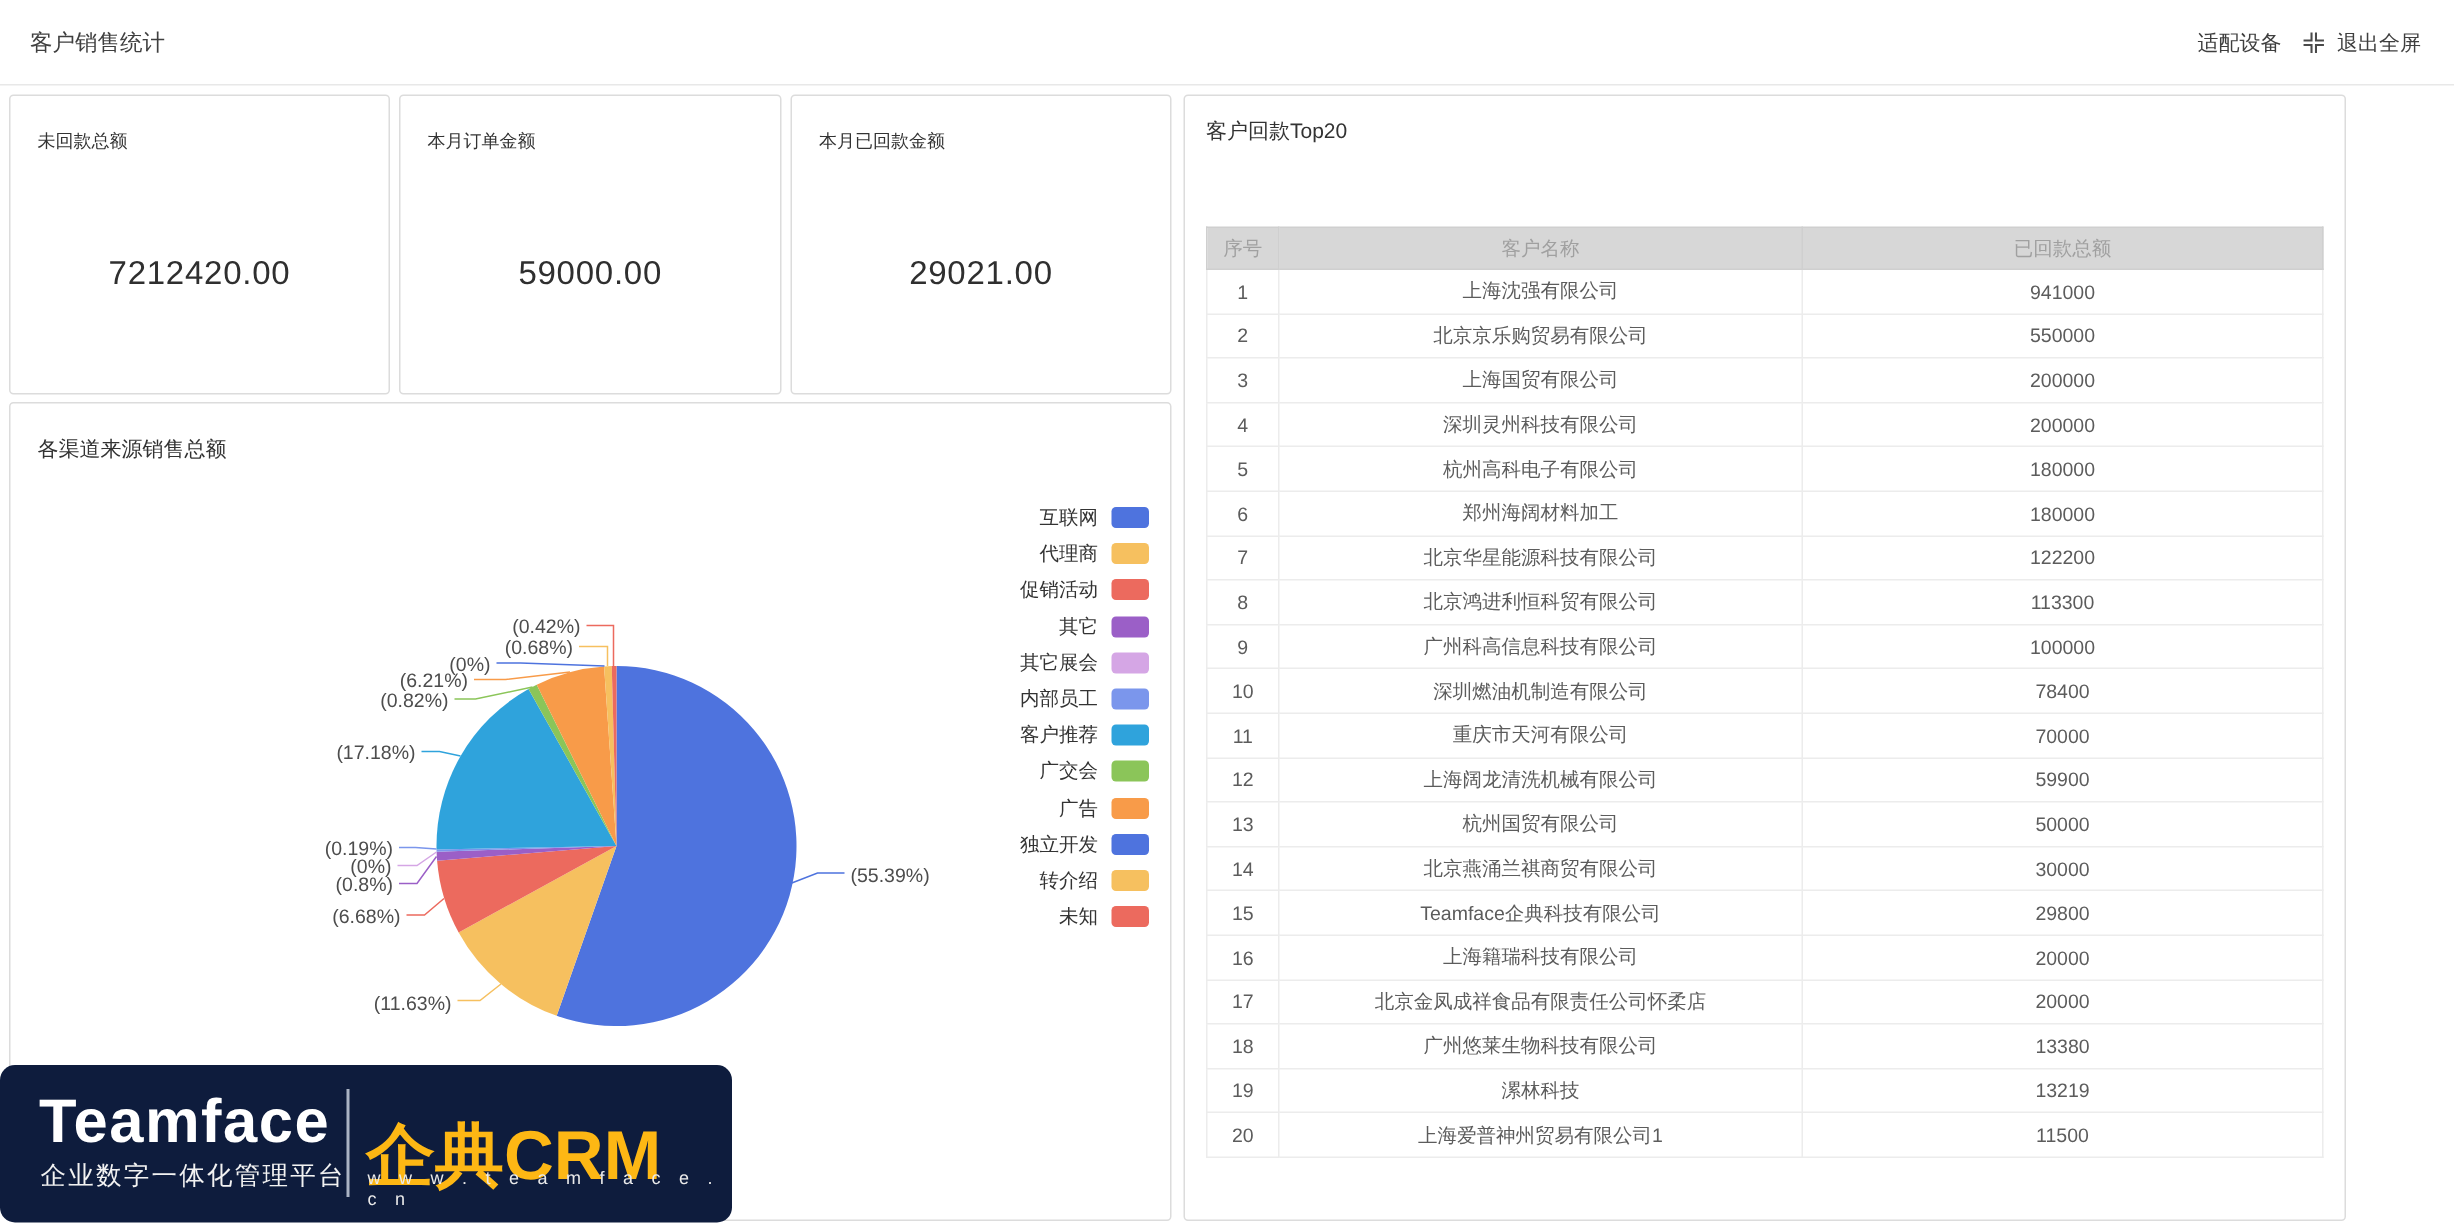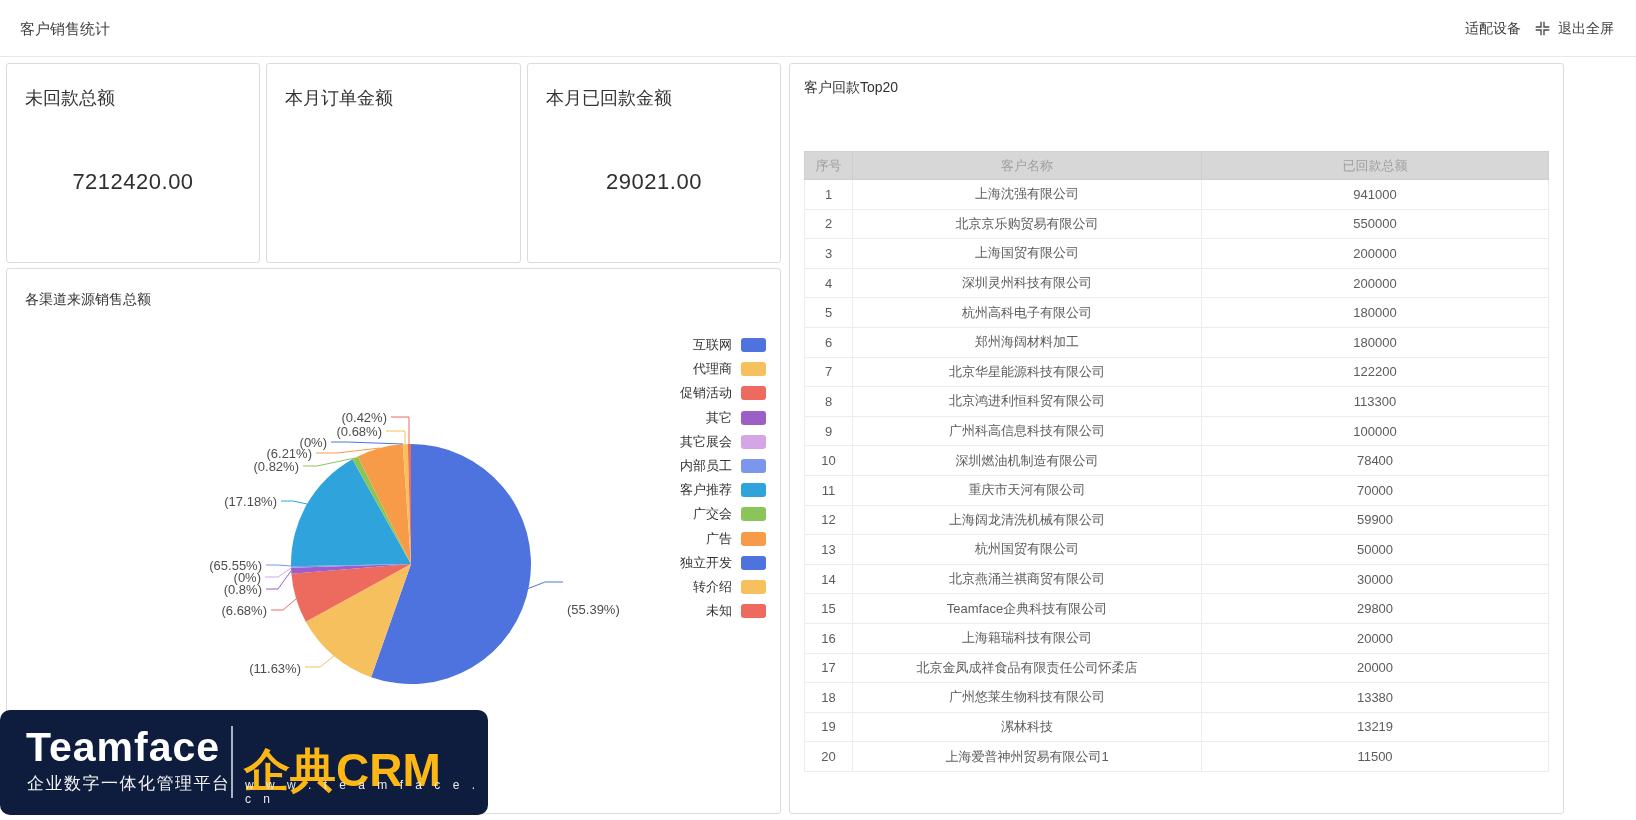--- a/index.html
+++ b/index.html
@@ -13,21 +13,21 @@
                   font-size:15px; color:#3f3f3f; }
   .topbar-right { position:absolute; right:22px; top:0; height:57px;
                   display:flex; align-items:center; gap:13px; }
   .topbar-btn { font-size:14px; color:#3f3f3f; cursor:pointer;
                 display:flex; align-items:center; gap:7px; }
 
   
   .card { position:absolute; background:#fff; border:1px solid #dcdcdc; border-radius:3px; }
   .card-title { position:absolute; left:18px; top:22px; font-size:14px; color:#333; }
 
-  .stat-card .stat-label { position:absolute; left:18px; top:22px; font-size:18px; color:#333; }
+  .stat-card .stat-label { position:absolute; left:18px; top:22px; font-size:12px; color:#333; }
   .stat-card .stat-value { position:absolute; left:0; right:0; top:105px; text-align:center;
                            font-size:22px; color:#2f2f2f; letter-spacing:0.5px; }
 
   
   #pie-card   { left:6px;   top:268px; width:775px; height:546px; }
   #pie-svg    { position:absolute; left:0; top:0; }
   .pie-label  { position:absolute; font-size:13px; color:#4d4d4d; white-space:nowrap; }
 
   .legend { position:absolute; right:14px; top:64px; }
   .legend-item { display:flex; justify-content:flex-end; align-items:center;
@@ -82,20 +82,21 @@
     </span>
   </div>
 </div>
 
 <div class="card stat-card" id="stat-1">
   <div class="stat-label">未回款总额</div>
   <div class="stat-value">7212420.00</div>
 </div>
 <div class="card stat-card" id="stat-2">
   <div class="stat-label">本月订单金额</div>
+  <div class="stat-value">59000.00</div>
 </div>
 <div class="card stat-card" id="stat-3">
   <div class="stat-label">本月已回款金额</div>
   <div class="stat-value">29021.00</div>
 </div>
 
 <div class="card" id="pie-card">
   <div class="card-title">各渠道来源销售总额</div>
   <svg id="pie-svg" width="775" height="546">
       <path d="M 404 295 L 404 175 A 120 120 0 1 1 364.1327623474358 408.1839359712939 Z" fill="#4e73de"></path>
@@ -115,26 +116,26 @@
       <polyline points="284,299 271,308 258,308" fill="none" stroke="#d5a6e5" stroke-width="1"></polyline>
       <polyline points="284,297 270,296 259,296" fill="none" stroke="#7b96ec" stroke-width="1"></polyline>
       <polyline points="300,235 286,232 274,232" fill="none" stroke="#2fa3dc" stroke-width="1"></polyline>
       <polyline points="348,189 310,197 296,197" fill="none" stroke="#8bc559" stroke-width="1"></polyline>
       <polyline points="373,179 330,184 309,184" fill="none" stroke="#f89b49" stroke-width="1"></polyline>
       <polyline points="396,175 340,173 324,173" fill="none" stroke="#4e73de" stroke-width="1"></polyline>
       <polyline points="398,175 398,162 379,162" fill="none" stroke="#f6c05f" stroke-width="1"></polyline>
       <polyline points="402,175 402,148 384,148" fill="none" stroke="#ec6a5e" stroke-width="1"></polyline>
     </svg>
   <div id="pie-labels">
-      <div class="pie-label" style="left: 560px; top: 307px; margin-top: 26px;">(55.39%)</div>
+      <div class="pie-label" style="left: 560px; top: 307px;">(55.39%)</div>
       <div class="pie-label" style="right: 479px; top: 392px;">(11.63%)</div>
       <div class="pie-label" style="right: 513px; top: 334px;">(6.68%)</div>
       <div class="pie-label" style="right: 518px; top: 313px;">(0.8%)</div>
       <div class="pie-label" style="right: 519px; top: 301px;">(0%)</div>
-      <div class="pie-label" style="right: 518px; top: 289px;">(65.55%)</div>
+      <div class="pie-label" style="right: 518px; top: 289px;">(0.19%)</div>
       <div class="pie-label" style="right: 503px; top: 225px;">(17.18%)</div>
       <div class="pie-label" style="right: 481px; top: 190px;">(0.82%)</div>
       <div class="pie-label" style="right: 468px; top: 177px;">(6.21%)</div>
       <div class="pie-label" style="right: 453px; top: 166px;">(0%)</div>
       <div class="pie-label" style="right: 398px; top: 155px;">(0.68%)</div>
       <div class="pie-label" style="right: 393px; top: 141px;">(0.42%)</div>
     </div>
   <div class="legend" id="legend">
       <div class="legend-item">
         <span class="legend-text">互联网</span>

